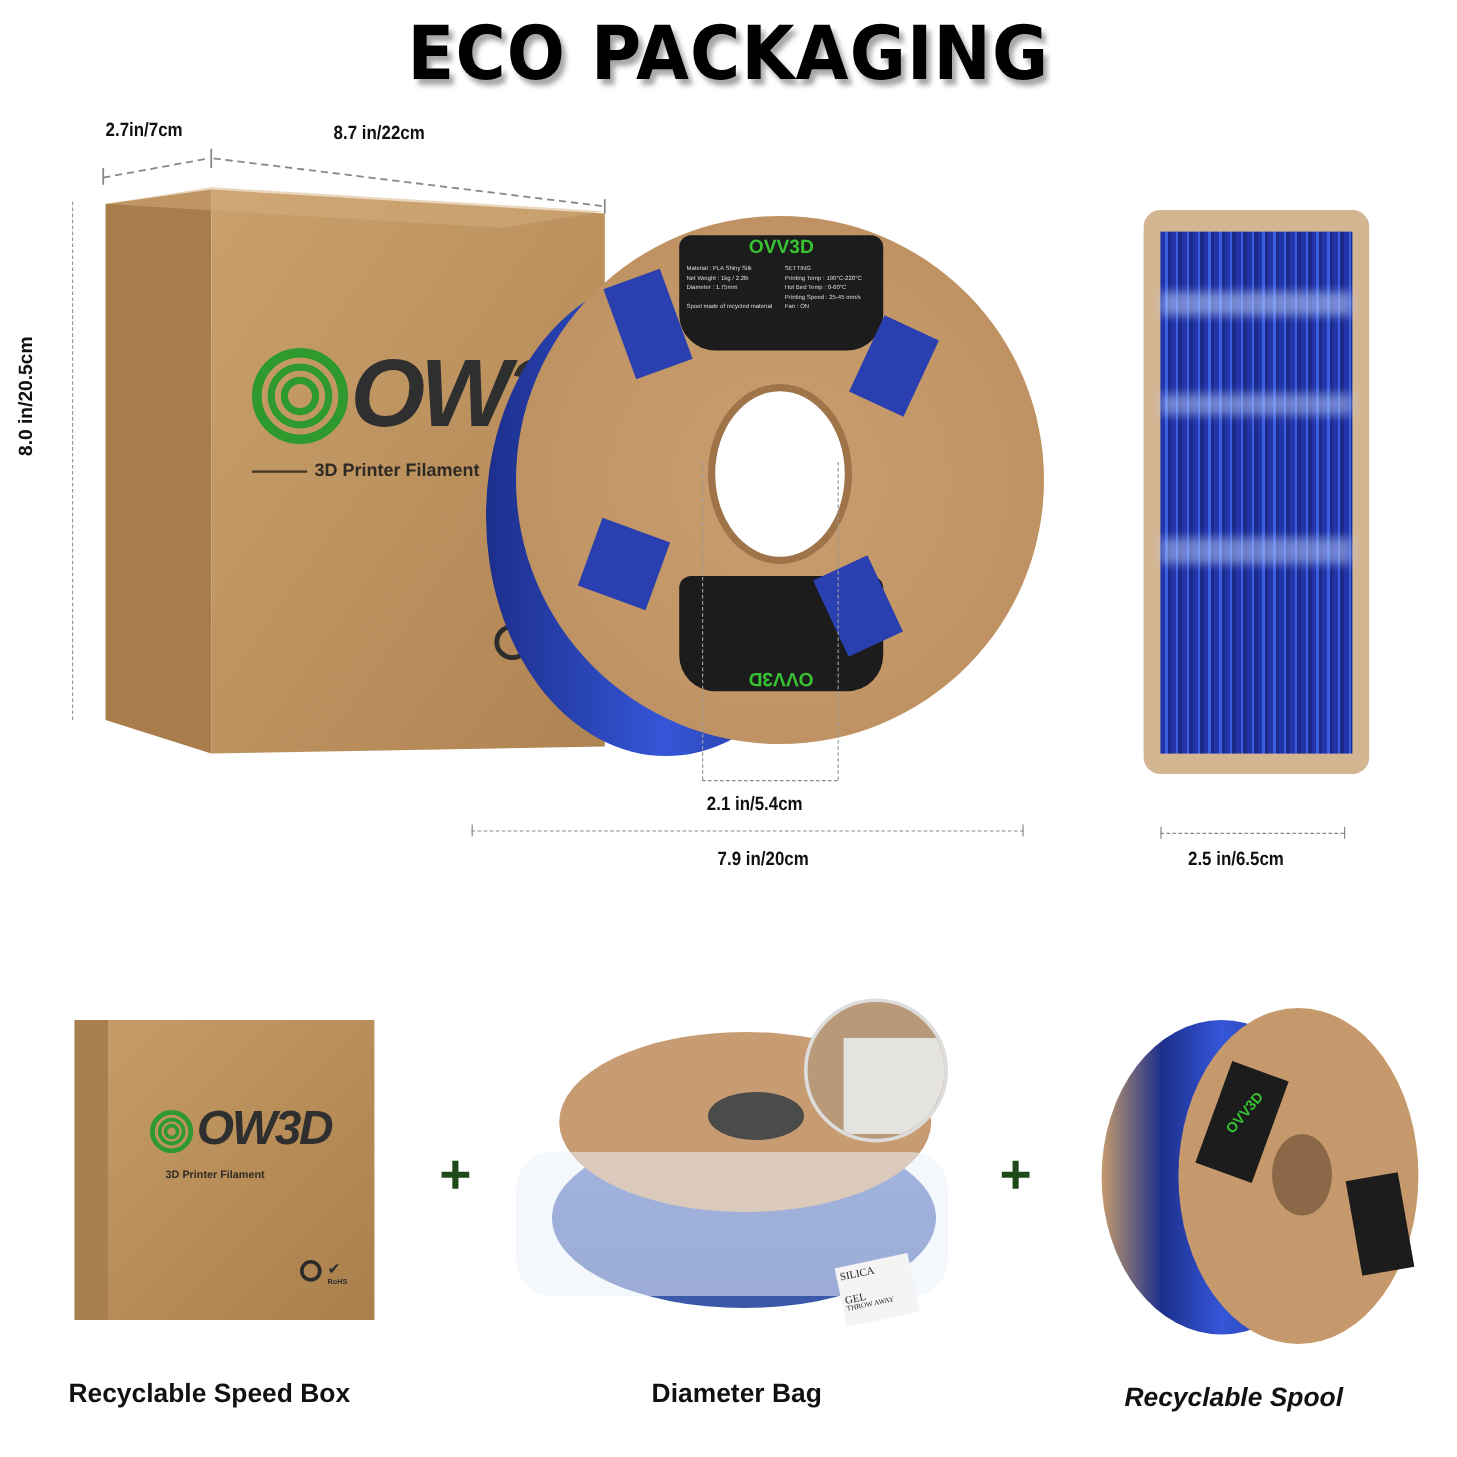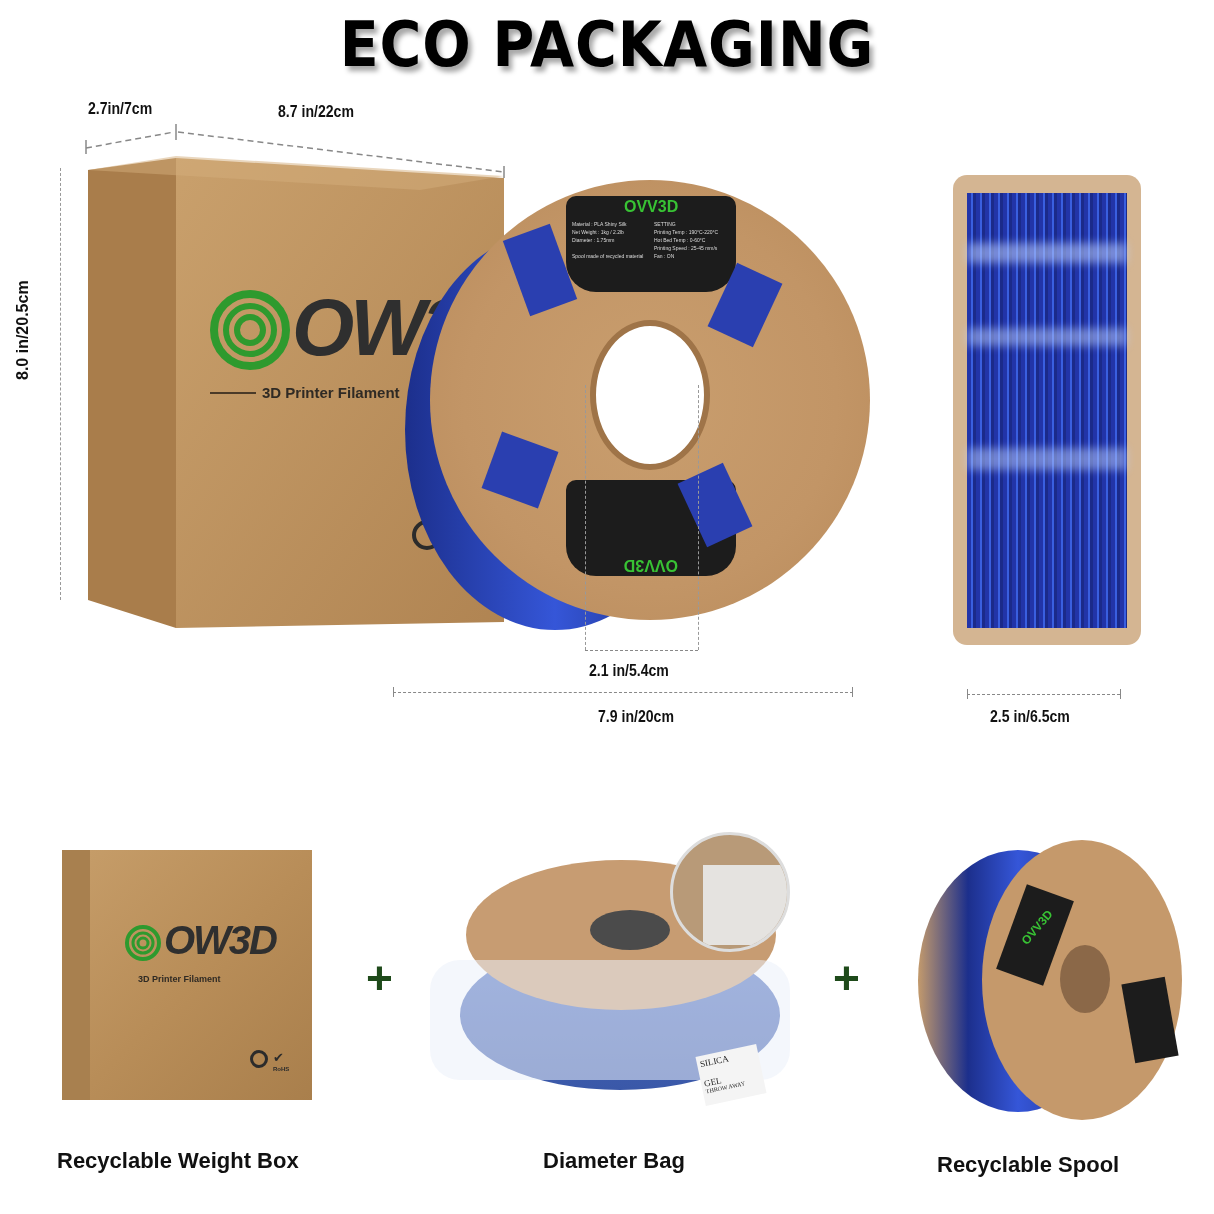--- a/index.html
+++ b/index.html
@@ -150,15 +150,15 @@
 <div class="abs" style="left:918px;top:830px;width:262px;height:290px;">
   <div style="position:absolute;left:0;top:20px;width:200px;height:262px;border-radius:50%;background:linear-gradient(90deg,#c39a6c,#1c2f8c 25%,#3556d8 50%,#1a2a7a);"></div>
   <div style="position:absolute;left:64px;top:10px;width:200px;height:280px;border-radius:50%;background:#c5996b;"></div>
   <div style="position:absolute;left:142px;top:115px;width:50px;height:68px;border-radius:50%;background:#8b6848;"></div>
   <div style="position:absolute;left:92px;top:60px;width:50px;height:90px;background:#1c1c1c;transform:rotate(20deg);">
     <div style="position:absolute;left:4px;top:30px;font-weight:bold;font-size:12px;transform:rotate(-70deg);" class="green">OVV3D</div>
   </div>
   <div style="position:absolute;left:210px;top:150px;width:44px;height:80px;background:#1c1c1c;transform:rotate(-10deg);"></div>
 </div>
 
-<div class="abs caption" style="left:57px;top:1148px;">Recyclable Weight Box</div>
+<div class="abs caption" style="left:57px;top:1148px;">Recyclable Speed Box</div>
 <div class="abs caption" style="left:543px;top:1148px;">Diameter Bag</div>
-<div class="abs caption" style="left:937px;top:1152px;">Recyclable Spool</div>
+<div class="abs caption" style="left:937px;top:1152px;font-style:italic;">Recyclable Spool</div>
 
 </body></html>

